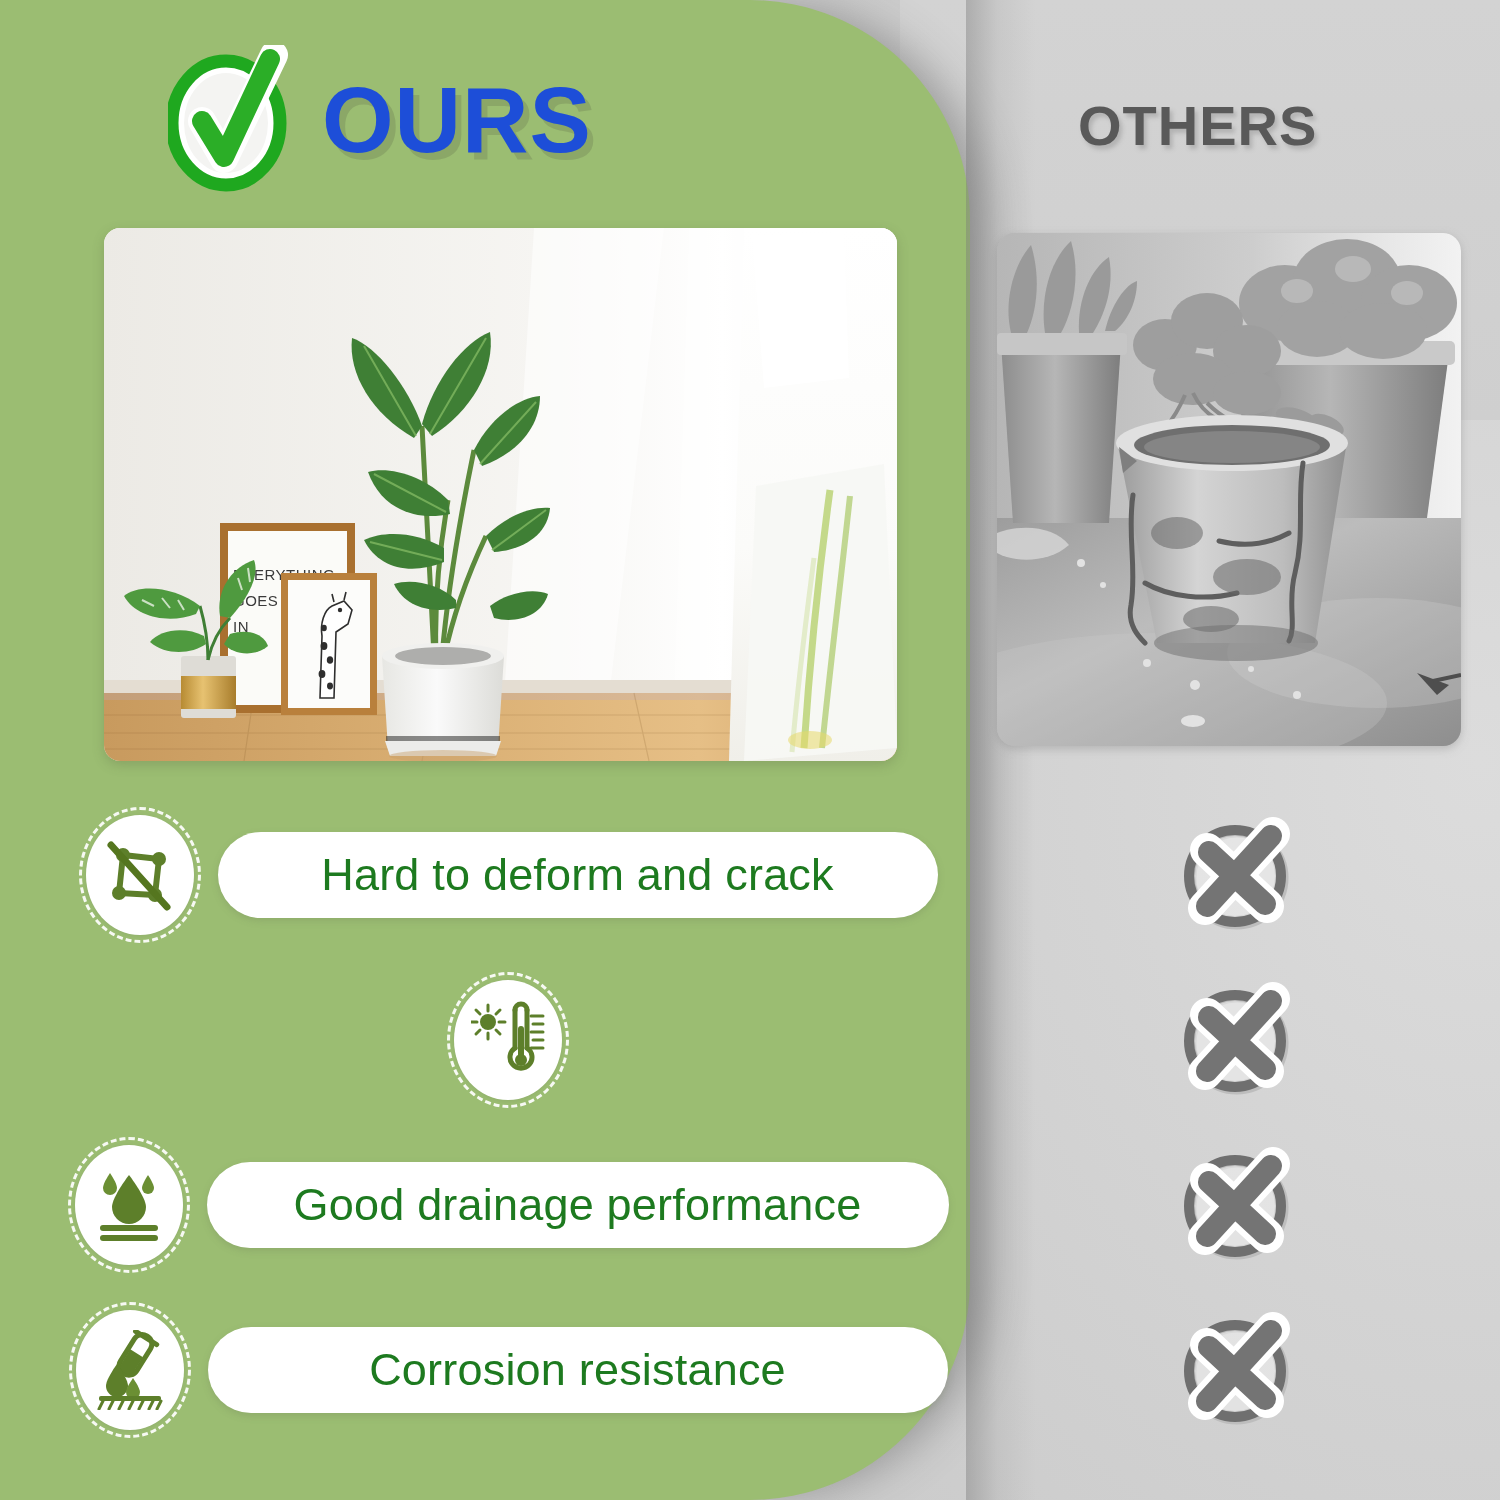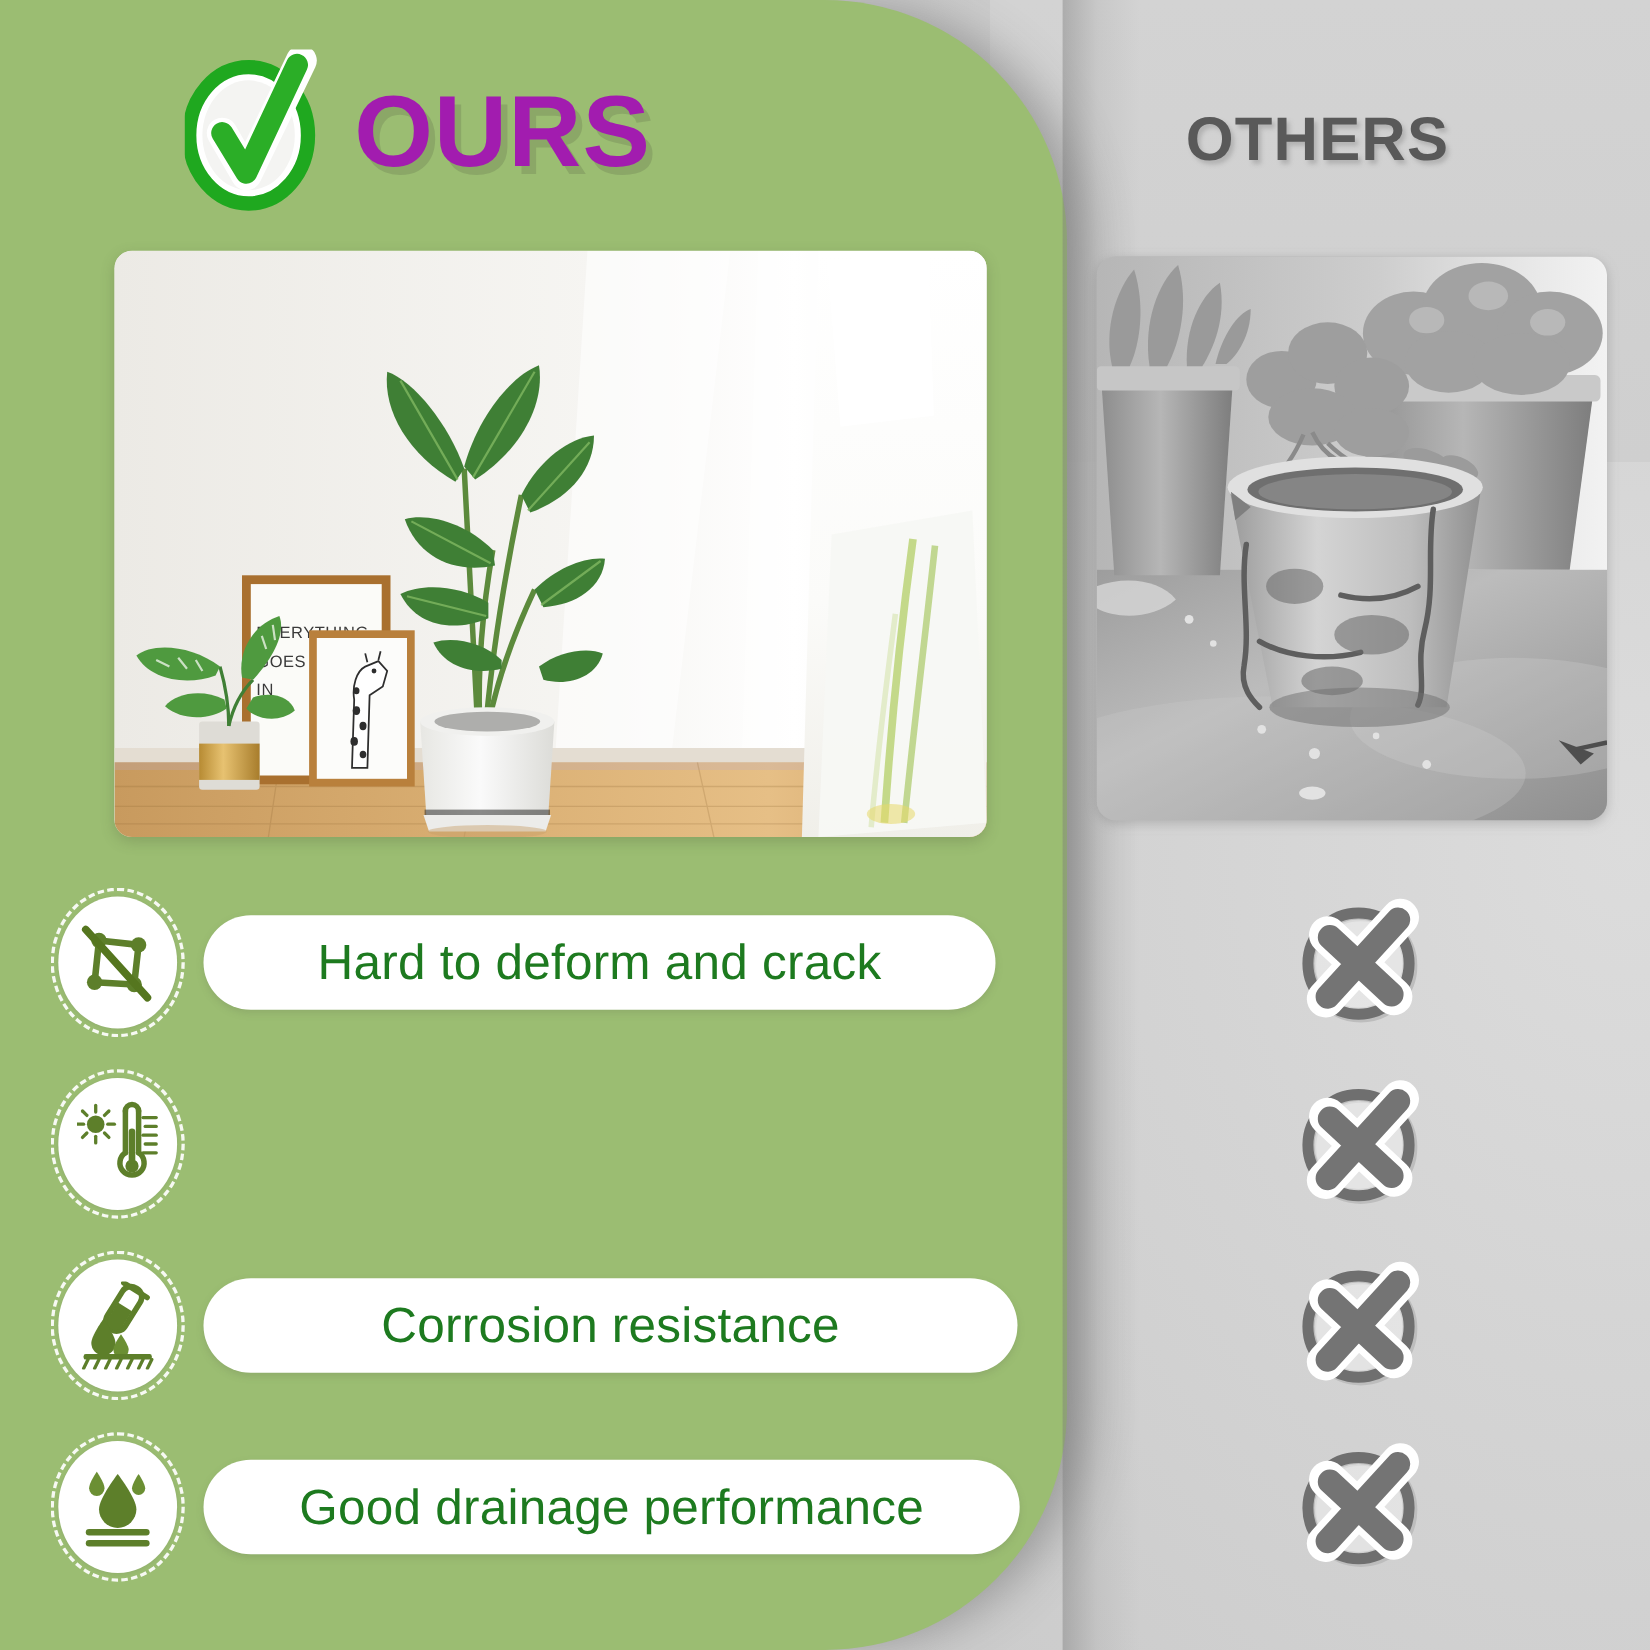--- a/index.html
+++ b/index.html
@@ -38,21 +38,21 @@
     pointer-events:none;
   }
 
   
   .ours-header{
     position:absolute; left:168px; top:45px;
     display:flex; align-items:center; gap:26px;
   }
   .check-badge{ width:128px; height:150px; position:relative; flex:0 0 auto; }
   .ours-title{
-    font-size:92px; font-weight:bold; color:#a21caf;
+    font-size:92px; font-weight:bold; color:#1d4ed8;
     letter-spacing:1px; line-height:1;
     text-shadow: 6px 7px 0 rgba(125,150,95,0.55);
   }
 
   .others-title{
     position:absolute; left:1078px; top:98px;
     font-size:56px; font-weight:bold; color:#595959;
     letter-spacing:1px; line-height:1;
     text-shadow: 3px 4px 4px rgba(170,170,170,0.8);
   }
@@ -75,21 +75,21 @@
     background:#b9b9b9;
     filter:grayscale(1);
   }
   .photo-svg{ display:block; width:100%; height:100%; }
 
   
   .features{ position:absolute; left:0; top:792px; width:970px; }
   .feature-row{
     position:relative;
     height:165px;
-    display:flex; align-items:center;
+    display:flex; align-items:center;justify-content:center;
   }
   .feat-icon-wrap{
     position:relative;
     width:122px; height:136px;
     margin-left:46px;
     flex:0 0 auto;
     display:flex; align-items:center; justify-content:center;
   }
   .feat-dash{
     position:absolute; inset:0;
@@ -461,20 +461,39 @@
       </div>
     </div>
   </div>
 
   <div class="feature-row">
     <div class="feat-icon-wrap">
       <div class="feat-dash"></div>
       <div class="feat-disc"></div>
       <div class="feat-glyph">
         <svg viewBox="0 0 74 80" class="photo-svg">
+          <path d="M37 10 C37 10 54 32 54 42 A17 17 0 0 1 20 42 C20 32 37 10 37 10 Z" fill="#5d7f2a"></path>
+          <path d="M18 8 C18 8 25 18 25 23 A7 7 0 0 1 11 23 C11 18 18 8 18 8 Z" fill="#6b8f33"></path>
+          <path d="M56 10 C56 10 62 19 62 23 A6 6 0 0 1 50 23 C50 19 56 10 56 10 Z" fill="#6b8f33"></path>
+          <rect x="8" y="60" width="58" height="6" rx="3" fill="#5d7f2a"></rect>
+          <rect x="8" y="70" width="58" height="6" rx="3" fill="#5d7f2a"></rect>
+        </svg>
+      </div>
+    </div>
+    <div class="feat-pill w3">
+      <span class="feat-text">Good drainage performance</span>
+    </div>
+  </div>
+
+  <div class="feature-row">
+    <div class="feat-icon-wrap">
+      <div class="feat-dash"></div>
+      <div class="feat-disc"></div>
+      <div class="feat-glyph">
+        <svg viewBox="0 0 74 80" class="photo-svg">
 
           <g transform="rotate(32 40 28)">
             <rect x="31" y="2" width="19" height="44" rx="9" fill="none" stroke="#5d7f2a" stroke-width="5"></rect>
             <path d="M33 22 L48 22 L48 38 A7 7 0 0 1 33 38 Z" fill="#5d7f2a"></path>
             <line x1="28" y1="4" x2="53" y2="4" stroke="#5d7f2a" stroke-width="5" stroke-linecap="round"></line>
           </g>
 
           <path d="M24 34 C24 34 35 49 35 56 A11 11 0 0 1 13 56 C13 49 24 34 24 34 Z" fill="#5d7f2a"></path>
           <path d="M40 48 C40 48 47 58 47 62 A7 7 0 0 1 33 62 C33 58 40 48 40 48 Z" fill="#6b8f33"></path>
 
@@ -488,39 +507,20 @@
               <line x1="60" y1="71" x2="56" y2="79"></line>
             <line x1="68" y1="71" x2="64" y2="79"></line>
           </g>
         </svg>
       </div>
     </div>
     <div class="feat-pill w4">
       <span class="feat-text">Corrosion resistance</span>
     </div>
   </div>
-
-  <div class="feature-row">
-    <div class="feat-icon-wrap">
-      <div class="feat-dash"></div>
-      <div class="feat-disc"></div>
-      <div class="feat-glyph">
-        <svg viewBox="0 0 74 80" class="photo-svg">
-          <path d="M37 10 C37 10 54 32 54 42 A17 17 0 0 1 20 42 C20 32 37 10 37 10 Z" fill="#5d7f2a"></path>
-          <path d="M18 8 C18 8 25 18 25 23 A7 7 0 0 1 11 23 C11 18 18 8 18 8 Z" fill="#6b8f33"></path>
-          <path d="M56 10 C56 10 62 19 62 23 A6 6 0 0 1 50 23 C50 19 56 10 56 10 Z" fill="#6b8f33"></path>
-          <rect x="8" y="60" width="58" height="6" rx="3" fill="#5d7f2a"></rect>
-          <rect x="8" y="70" width="58" height="6" rx="3" fill="#5d7f2a"></rect>
-        </svg>
-      </div>
-    </div>
-    <div class="feat-pill w3">
-      <span class="feat-text">Good drainage performance</span>
-    </div>
-  </div>
 </div>
 
 <div class="xmarks">
   <div class="xmark-slot">
     <svg class="xmark" viewBox="0 0 126 126">
       <circle cx="58" cy="66" r="46" fill="none" stroke="#bdbdbd" stroke-width="11"></circle>
       <circle cx="56" cy="64" r="46" fill="none" stroke="#6f6f6f" stroke-width="10"></circle>
       <circle cx="56" cy="64" r="40" fill="#f0f0f0" opacity="0.55"></circle>
       <path d="M28 38 L88 94 M94 22 L26 96" stroke="#ffffff" stroke-width="34" stroke-linecap="round" stroke-linejoin="round" fill="none"></path>
       <path d="M30 40 L86 92 M92 24 L28 94" stroke="#747474" stroke-width="22" stroke-linecap="round" stroke-linejoin="round" fill="none"></path>

